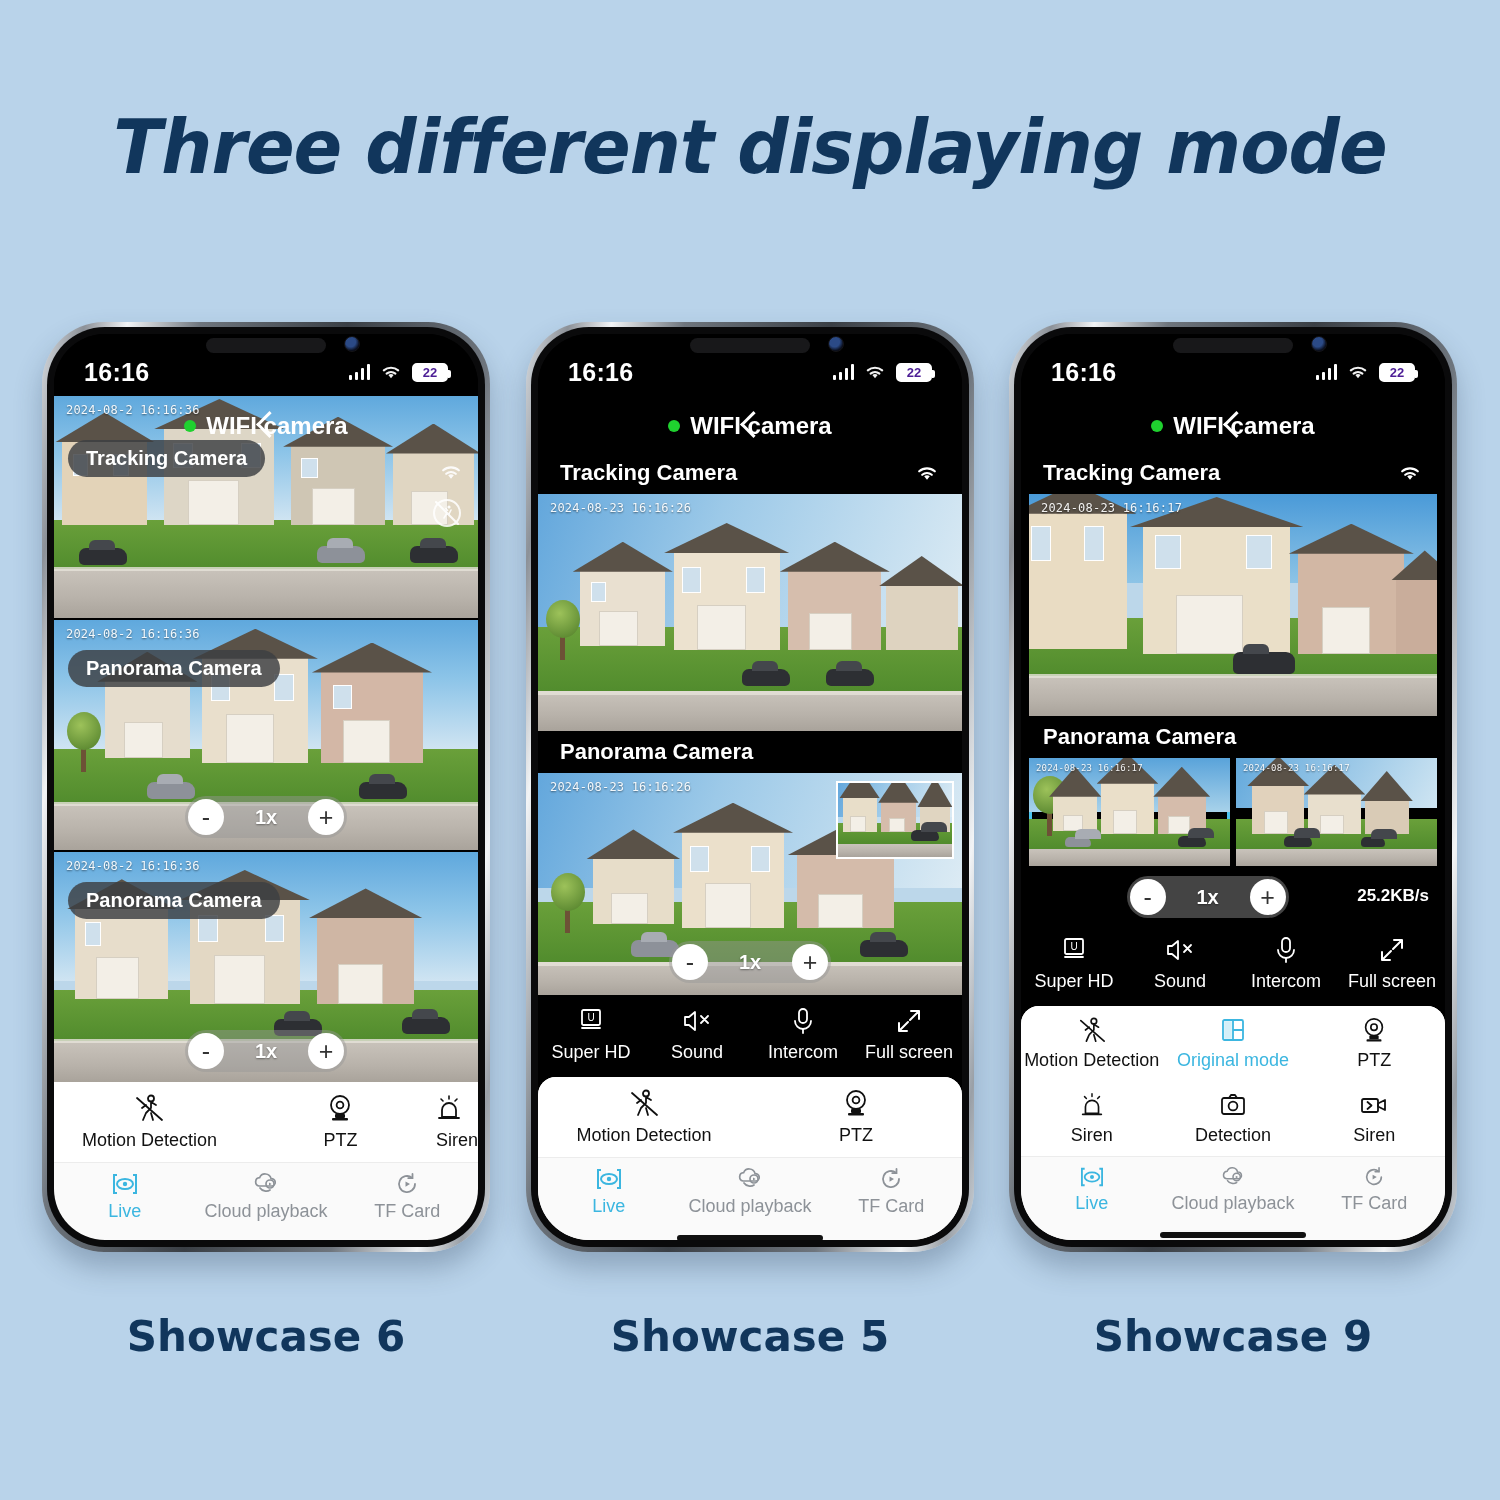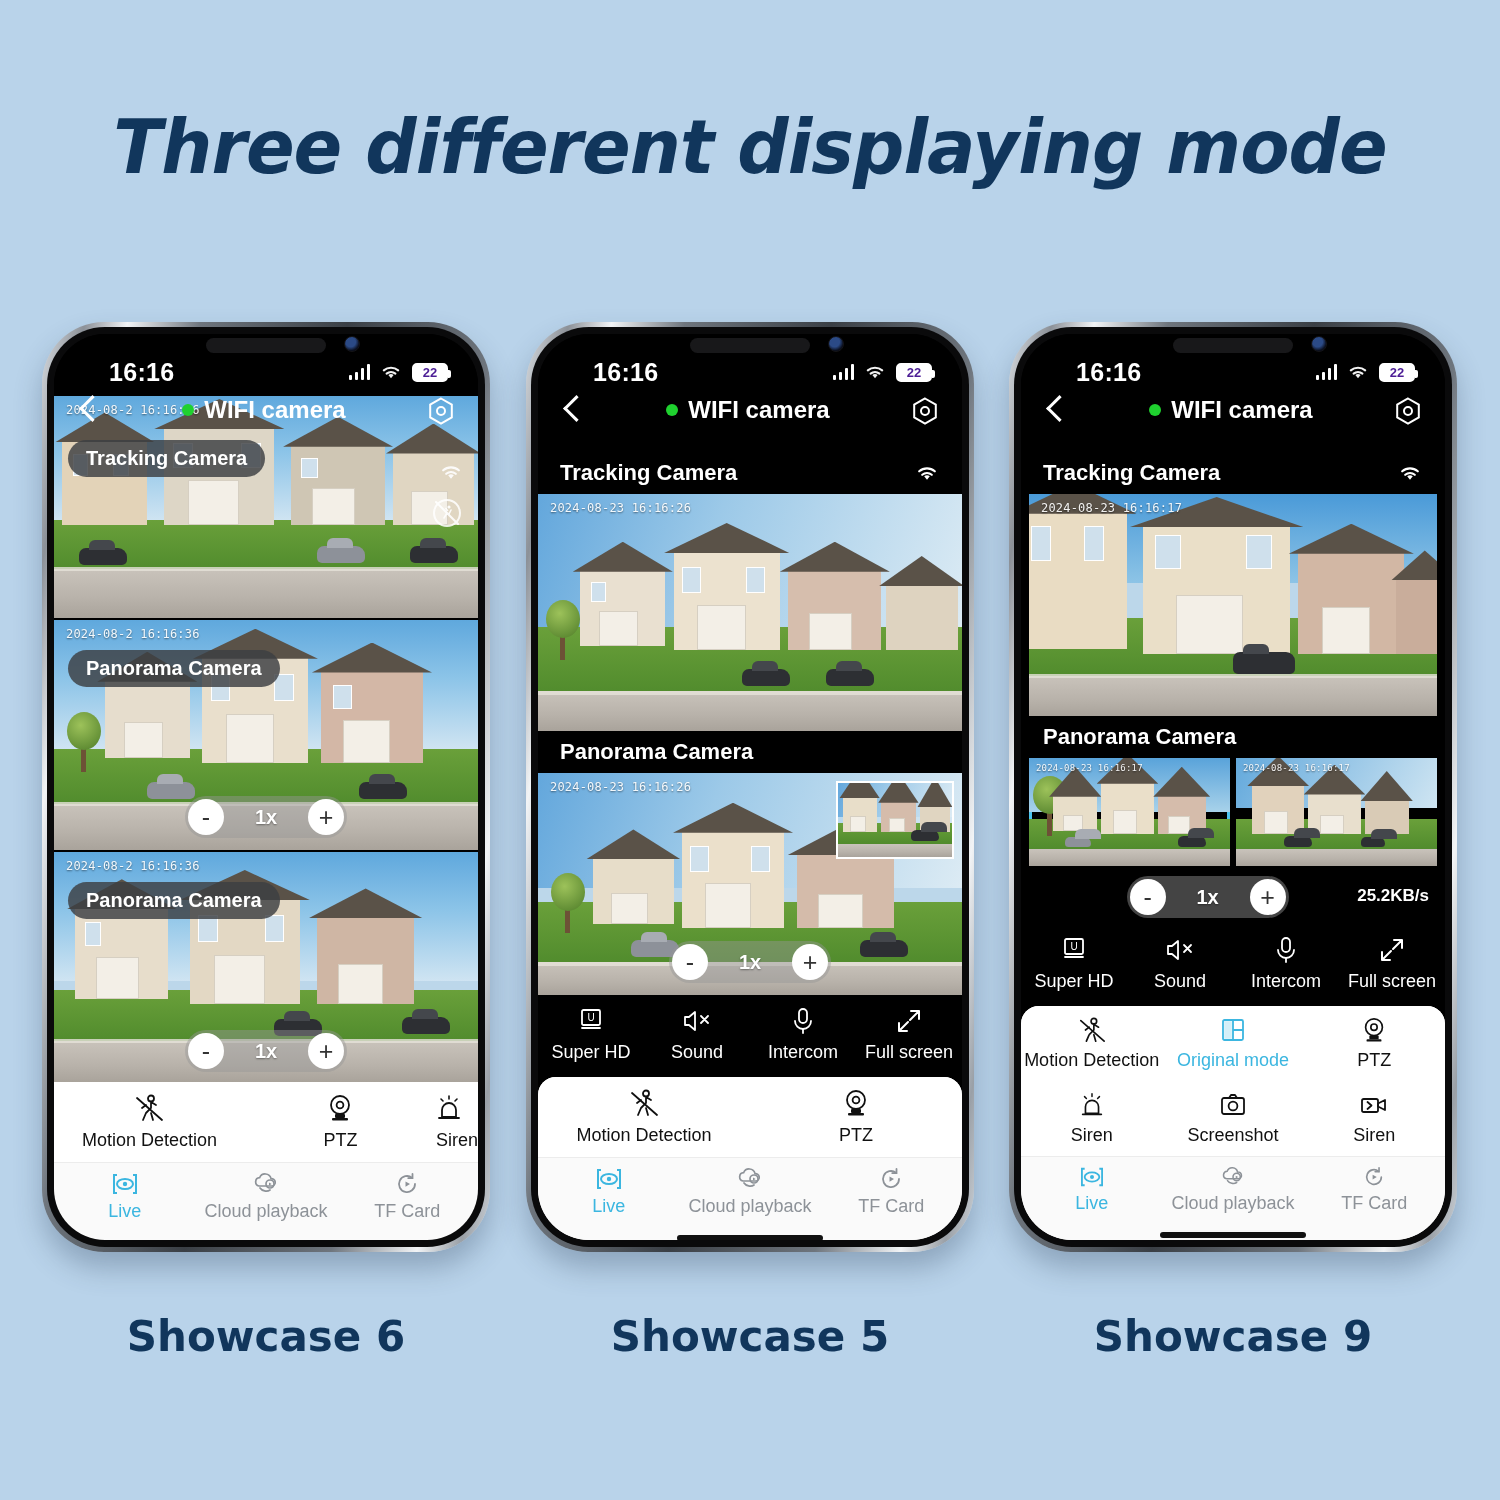--- a/index.html
+++ b/index.html
@@ -36,21 +36,21 @@
   }
   .screen{
     position:relative;width:100%;height:100%;border-radius:51px;overflow:hidden;background:#000;
   }
   
   .statusbar{
     position:relative;height:62px;background:#000;color:#fff;
     display:flex;align-items:center;justify-content:space-between;
     padding:14px 30px 0 30px;
   }
-  .sb-time{font-size:25px;font-weight:600;letter-spacing:.3px;font-family:"Liberation Sans",sans-serif;margin-left:25px;}
+  .sb-time{font-size:25px;font-weight:600;letter-spacing:.3px;font-family:"Liberation Sans",sans-serif;}
   .sb-right{display:flex;align-items:center;gap:9px;}
   .notch{
     position:absolute;top:4px;left:50%;transform:translateX(-50%);
     width:120px;height:15px;border-radius:9px;background:#18181a;
   }
   .dot-cam{
     position:absolute;top:2px;left:calc(50% + 78px);
     width:16px;height:16px;border-radius:50%;
     background:radial-gradient(circle at 40% 35%,#2b4a86 0 40%,#0b1020 70%,#000 100%);
     border:1px solid #141418;
@@ -60,22 +60,22 @@
   .bars i:nth-child(1){height:5px}.bars i:nth-child(2){height:8px}
   .bars i:nth-child(3){height:12px}.bars i:nth-child(4){height:16px}
   .batt{
     width:36px;height:19px;border:2px solid #ffffff;border-radius:5px;
     display:flex;align-items:center;justify-content:center;position:relative;background:#fff;
   }
   .batt span{font-size:13px;font-weight:700;color:#4c1d95;line-height:1;}
   .batt:after{content:"";position:absolute;right:-5px;top:5px;width:3px;height:8px;background:#fff;border-radius:0 2px 2px 0;}
   
   .appbar{
-    height:56px;display:flex;align-items:flex-start;justify-content:space-between;
-    padding:0 22px;color:#fff;
+    height:56px;display:flex;align-items:center;justify-content:space-between;
+    padding:16px 22px;color:#fff;flex-direction:column;
   }
   .appbar.overlay{position:absolute;top:62px;left:0;right:0;z-index:6;}
   .app-title{display:flex;align-items:center;gap:10px;font-size:24px;font-weight:700;}
   .green-dot{width:12px;height:12px;border-radius:50%;background:#1fd12f;display:inline-block;}
   .back-chev{width:26px;height:26px;position:relative;cursor:pointer;}
   .back-chev:before{
     content:"";position:absolute;left:7px;top:3px;width:16px;height:16px;
     border-left:3.5px solid #fff;border-bottom:3.5px solid #fff;transform:rotate(45deg);
   }
   .hex-ico{width:30px;height:30px;}
@@ -766,21 +766,21 @@
            <path d="M13 3v3M5 6l2 2M21 6l-2 2" stroke="#111" stroke-width="1.6" stroke-linecap="round"></path>
          </svg>
          <span class="lb">Siren</span>
        </div>
        <div class="ti">
          <svg width="30" height="28" viewBox="0 0 30 28">
            <rect x="4" y="7" width="22" height="16" rx="2" fill="none" stroke="#111" stroke-width="1.8"></rect>
            <path d="M11 7l2-3h4l2 3" fill="none" stroke="#111" stroke-width="1.8" stroke-linejoin="round"></path>
            <circle cx="15" cy="15" r="4.4" fill="none" stroke="#111" stroke-width="1.8"></circle>
          </svg>
-         <span class="lb">Screenshot</span>
+         <span class="lb">Detection</span>
        </div>
        <div class="ti">
          <svg width="32" height="28" viewBox="0 0 32 28">
            <rect x="4" y="8" width="16" height="13" rx="1.8" fill="none" stroke="#111" stroke-width="1.8"></rect>
            <path d="M20 12.5l7-3.5v10l-7-3.5z" fill="none" stroke="#111" stroke-width="1.8" stroke-linejoin="round"></path>
            <path d="M9.5 11l4 3.5-4 3.5" fill="none" stroke="#111" stroke-width="1.8" stroke-linecap="round" stroke-linejoin="round"></path>
          </svg>
          <span class="lb">Siren</span>
        </div>
      </div>

